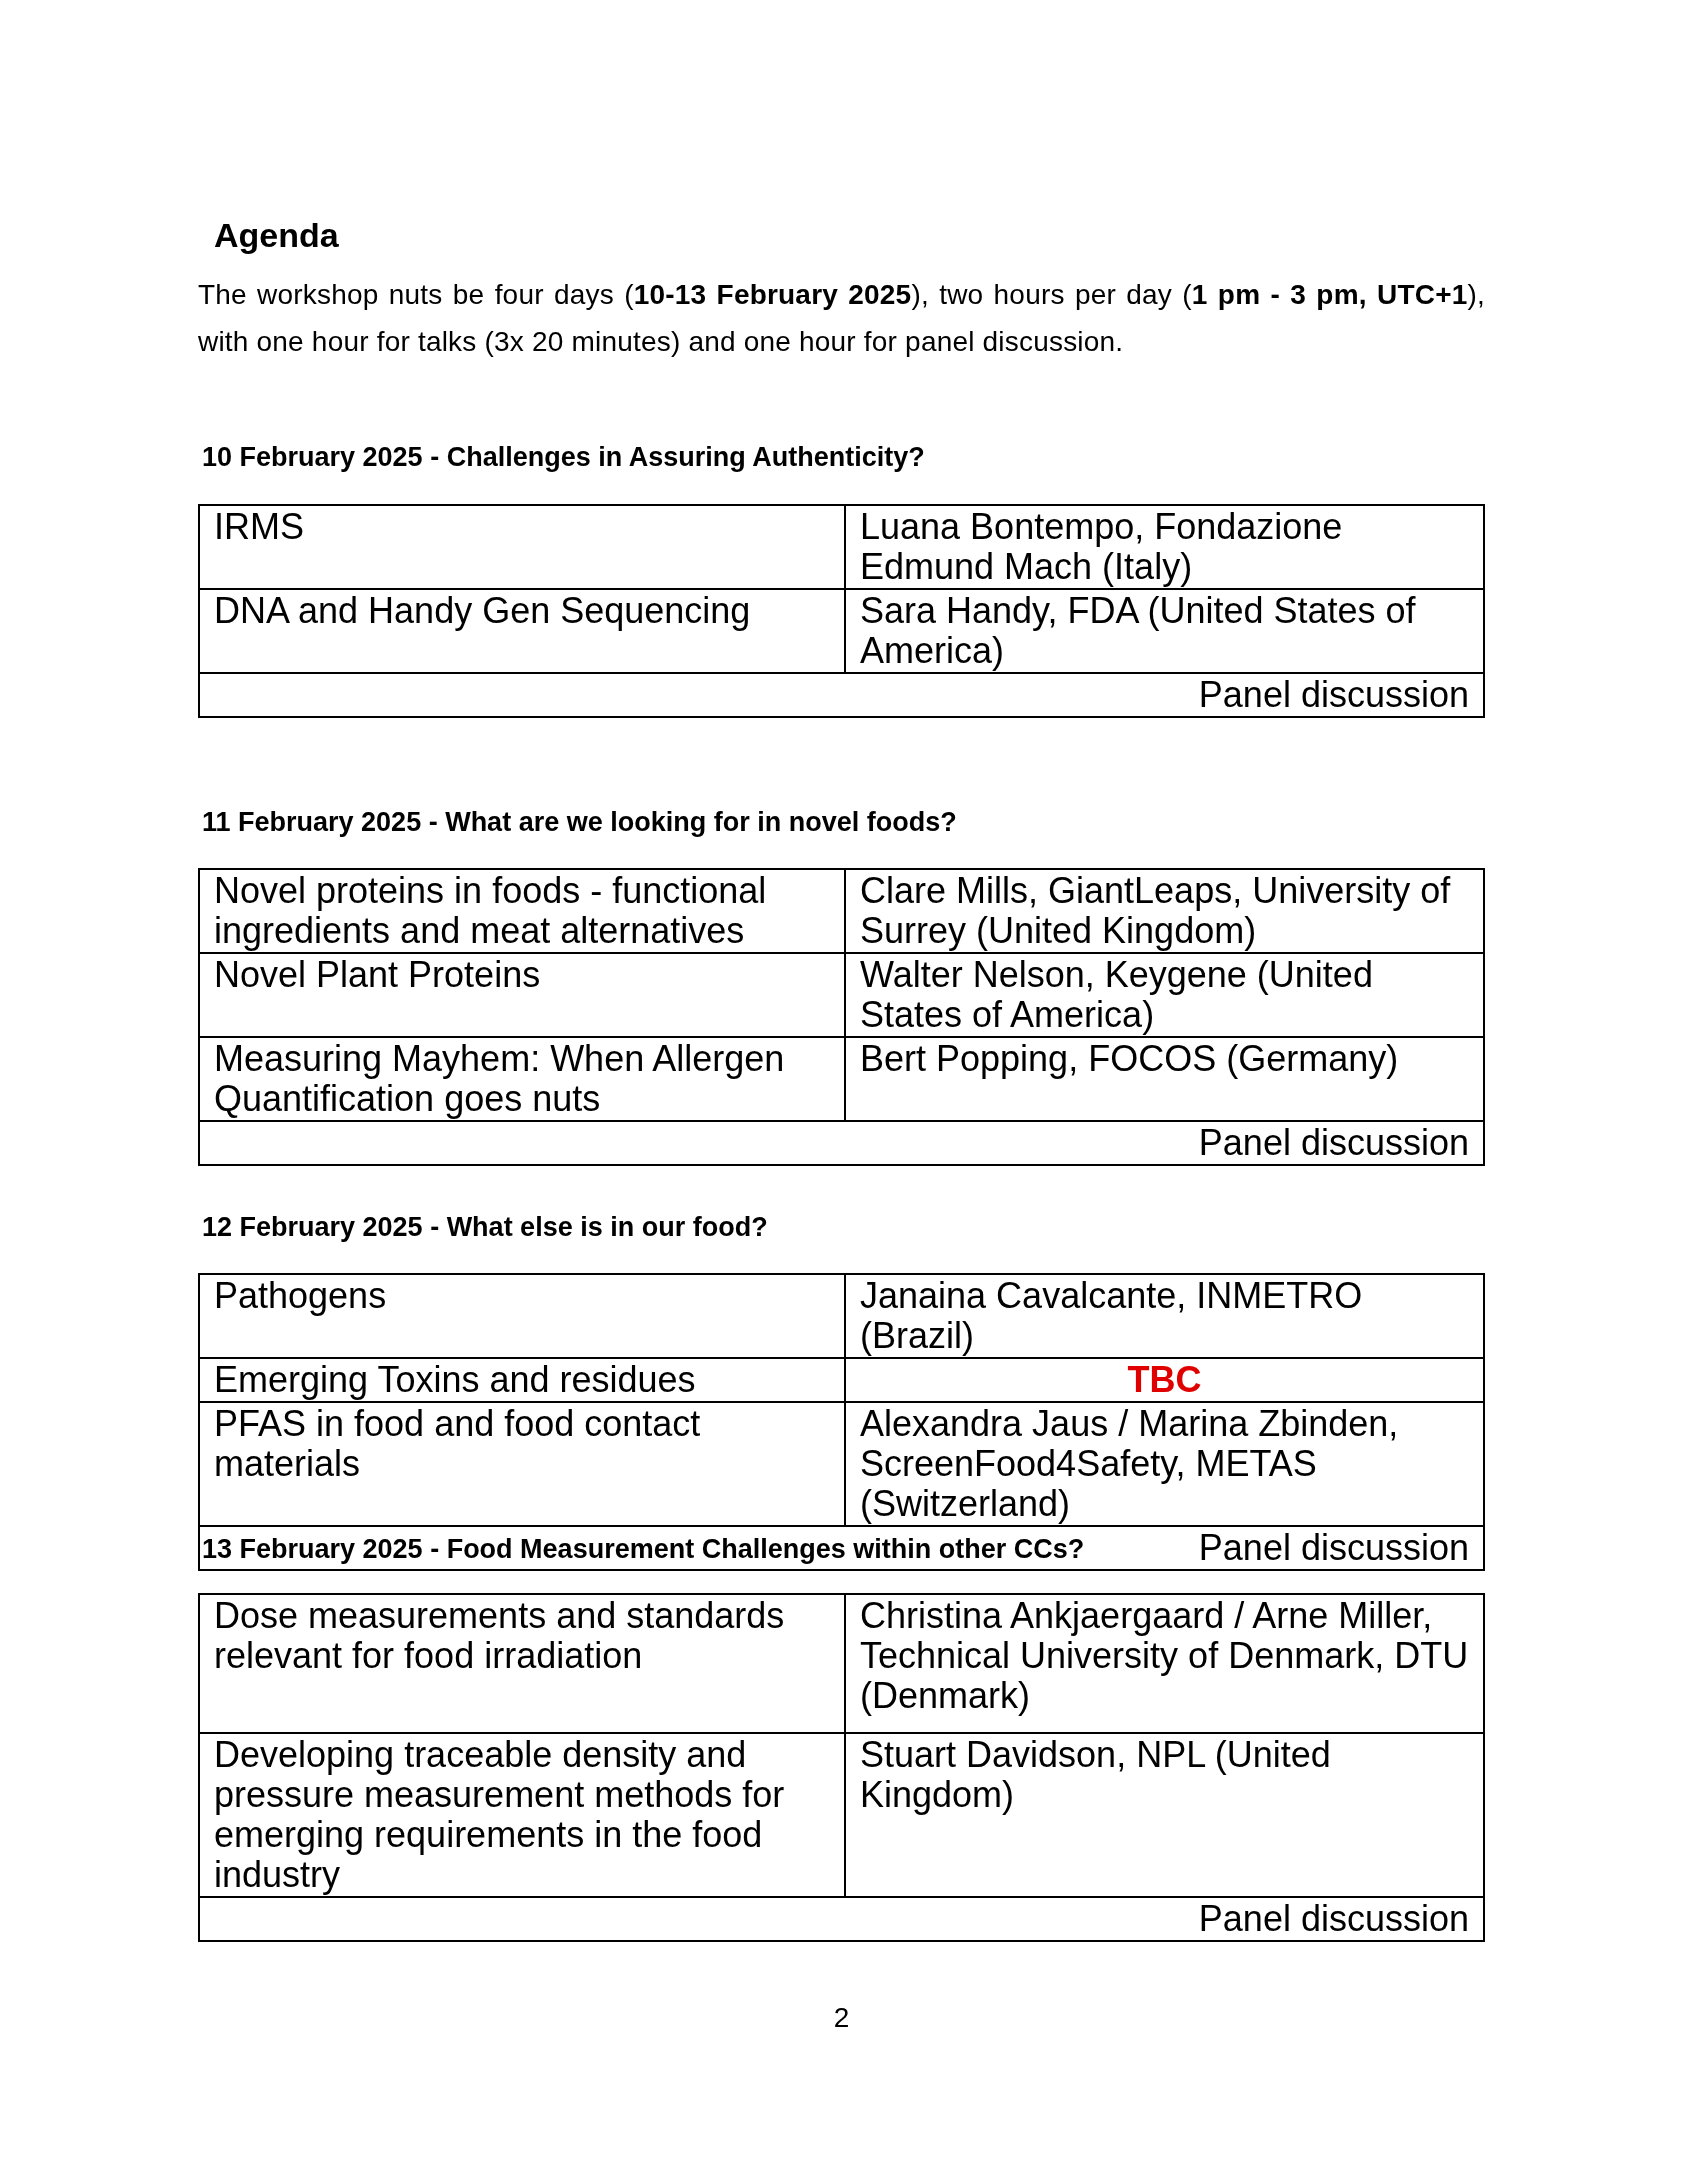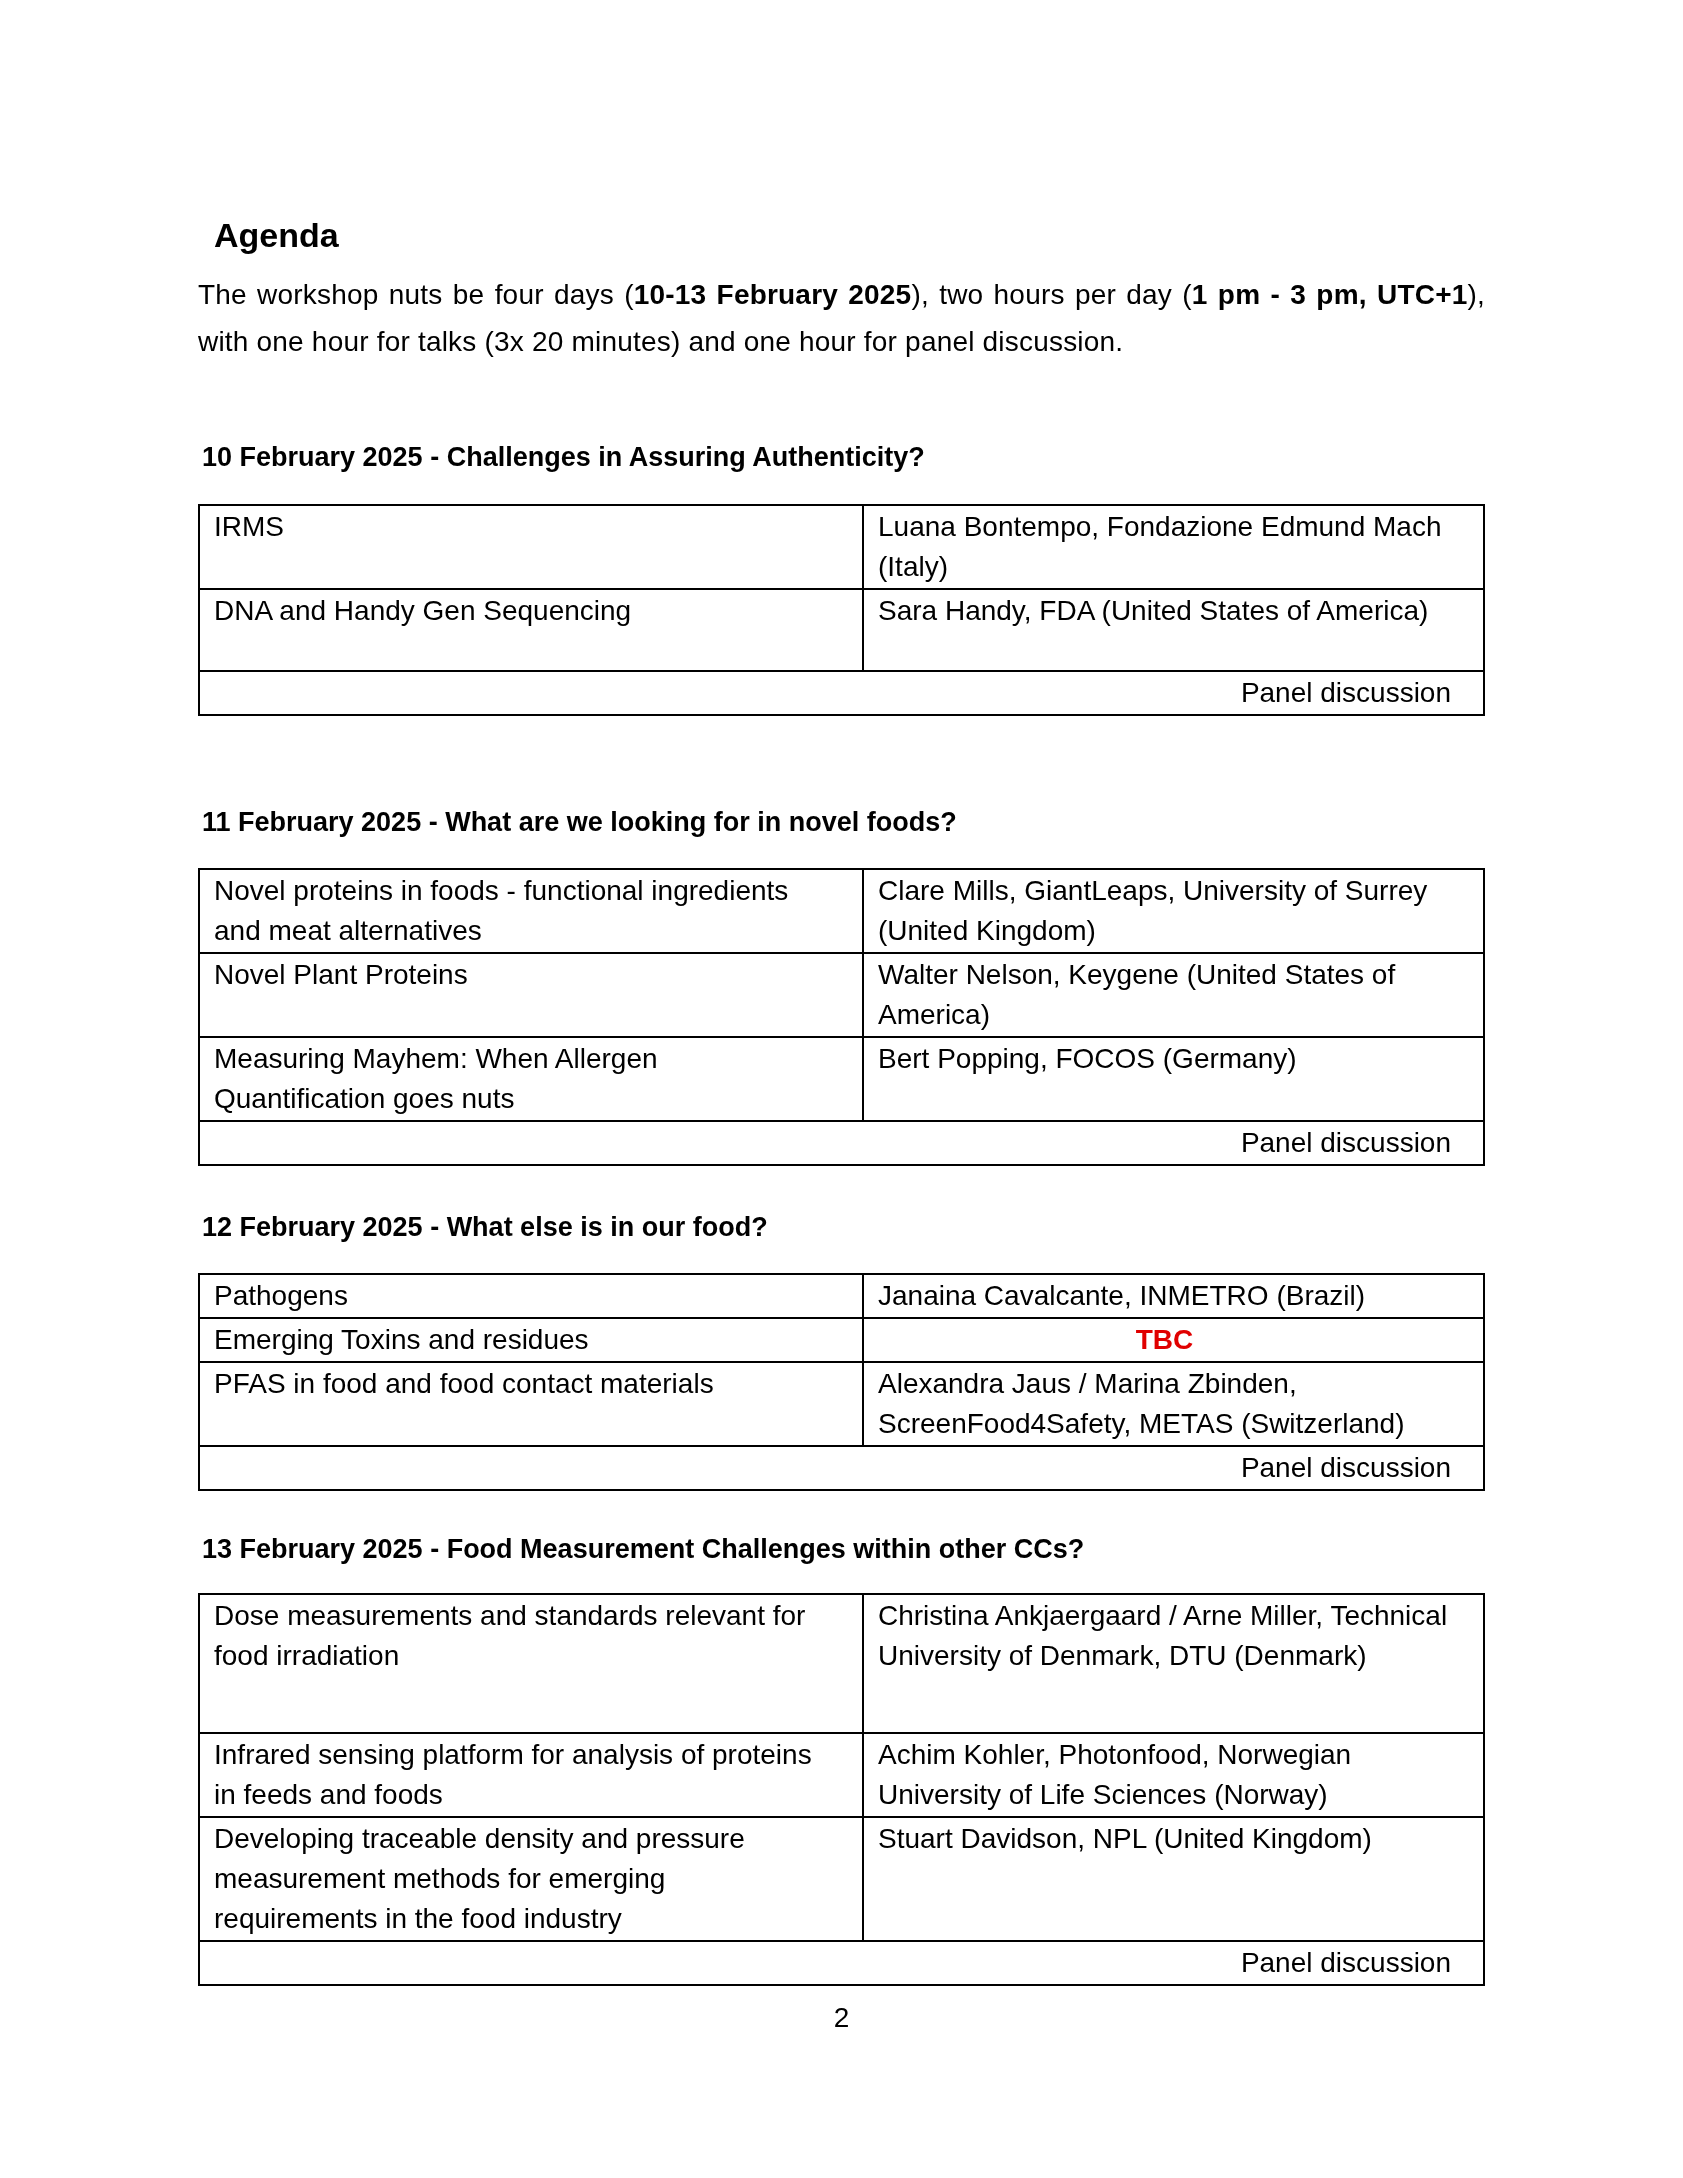--- a/index.html
+++ b/index.html
@@ -5,22 +5,22 @@
   html, body { margin:0; padding:0; background:#ffffff; }
   body { width:1683px; height:2178px; position:relative; overflow:hidden;
          font-family:"Liberation Sans", sans-serif; color:#000; }
   .abs { position:absolute; }
   .title { left:198px; top:200px; font-size:34px; font-weight:bold; margin:16px; }
   .intro { left:198px; top:271px; width:1287px; font-size:28px; line-height:47px;
            text-align:justify; margin:0; letter-spacing:0.2px; }
   .intro b { font-weight:bold; }
   .day-heading { left:202px; font-size:27px; font-weight:bold; margin:0; }
   table.agenda { position:absolute; left:198px; width:1287px; border-collapse:collapse; table-layout:fixed; }
-  table.agenda td { border:2px solid #000; vertical-align:top; font-size:28px; line-height:40px;
-                    padding:1px 32px 1px 14px;margin-top:45px; }
+  table.agenda td { border:2px solid #000; vertical-align:top; font-size:36px; line-height:40px;
+                    padding:1px 14px 1px 14px;margin-top:45px; }
   table.agenda td.talk { width:616px; }
   table.agenda td.panel { text-align:right; }
   .tbc { color:#e00000; font-weight:bold;text-align:center; }
   .page-num { left:0; width:1683px; top:2002px; text-align:center; font-size:28px; }
 </style>
 </head>
 <body>
 
 <h1 class="abs title">Agenda</h1>
 
@@ -85,24 +85,20 @@
 </tbody>
   </table>
 
 <h2 class="abs day-heading" style="top:1534px">13 February 2025 - Food Measurement Challenges within other CCs?</h2>
 <table class="agenda" style="top:1593px">
   <tbody>
       <tr style="height:139px">
     <td class="talk">Dose measurements and standards relevant for food irradiation</td>
     <td>Christina Ankjaergaard / Arne Miller, Technical University of Denmark, DTU (Denmark)</td>
   </tr>
-  <tr style="height:79px">
-    <td class="talk">Infrared sensing platform for analysis of proteins in feeds and foods</td>
-    <td>Achim Kohler, Photonfood, Norwegian University of Life Sciences (Norway)</td>
-  </tr>
   <tr style="height:118px">
     <td class="talk">Developing traceable density and pressure measurement methods for emerging requirements in the food industry</td>
     <td>Stuart Davidson, NPL (United Kingdom)</td>
   </tr>
   <tr style="height:42px">
     <td class="panel" colspan="2">Panel discussion</td>
   </tr>
 </tbody>
   </table>
 

